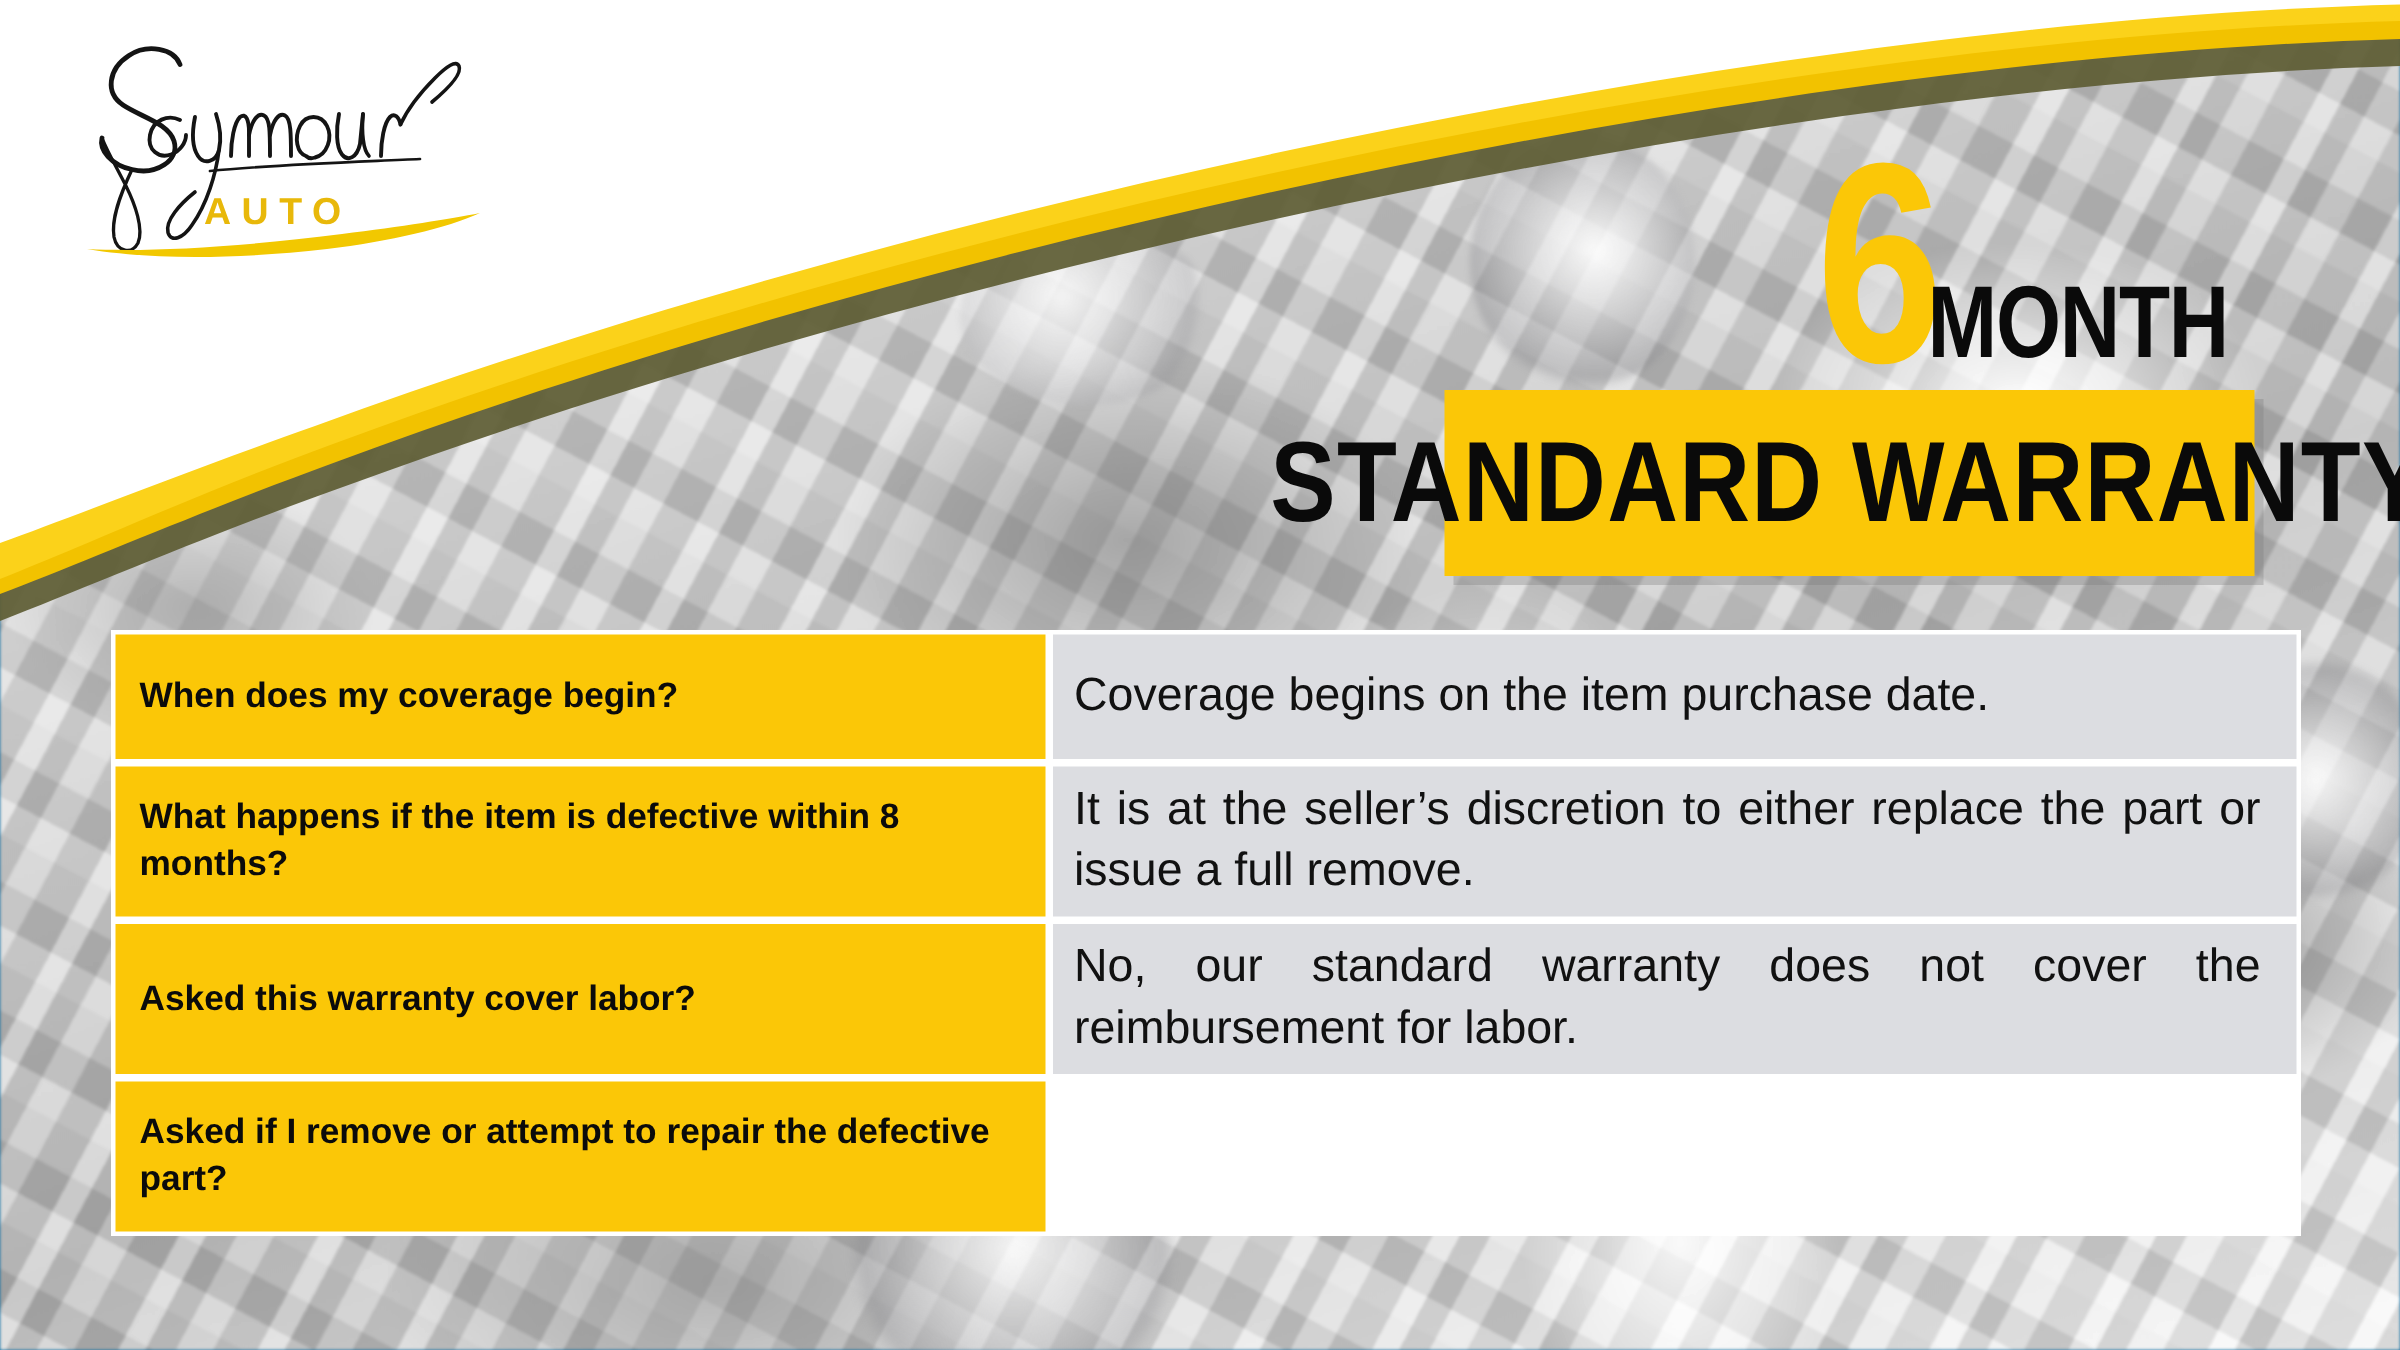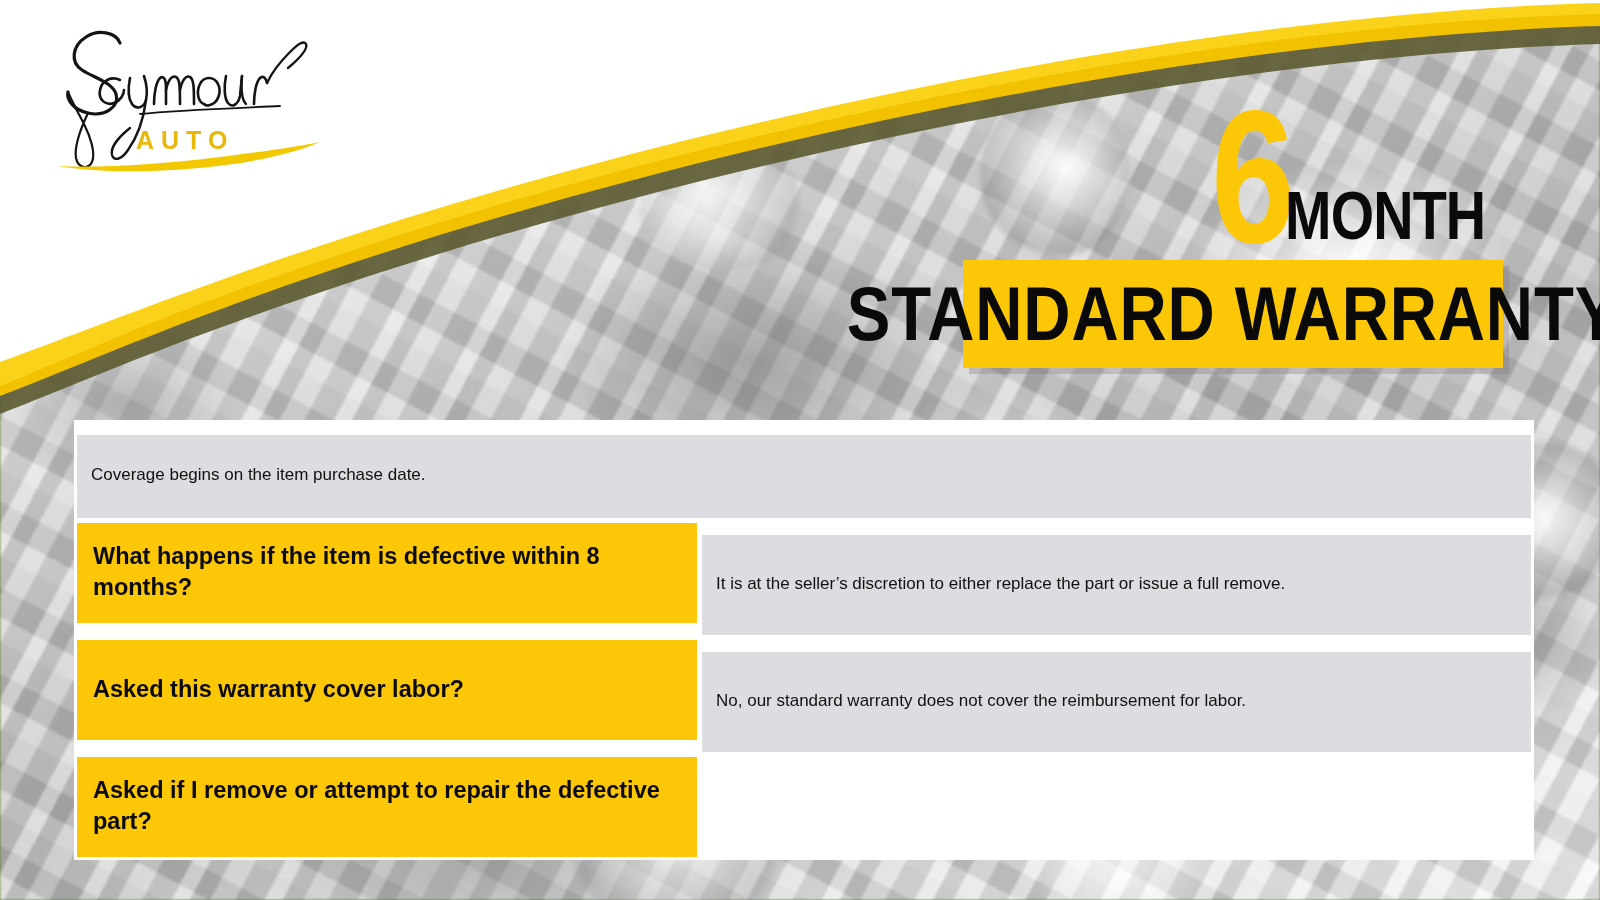--- a/index.html
+++ b/index.html
@@ -5,21 +5,21 @@
   html, body {
     margin: 0;
     padding: 0;
     background: #ffffff;
   }
   #slide {
     position: relative;
     width: 1600px;
     height: 900px;
     overflow: hidden;
-    background: #4d7c0f;
+    background: #0369a1;
     font-family: "Liberation Sans", sans-serif;
   }
 
   
   #photo-layer {
     position: absolute;
     left: 0; top: 0;
     width: 1600px; height: 900px;
     overflow: hidden;
   }
@@ -90,21 +90,21 @@
     margin-left: -28px;
     margin-bottom: 8px;
   }
 
   
   #warranty-banner {
     position: absolute;
     left: 963px;
     top: 260px;
     width: 540px;
-    height: 108px;
+    height: 124px;
     background: #FBC707;
     box-shadow: 6px 6px 0 rgba(120,120,120,.32);
     display: flex;
     align-items: center;
     justify-content: center;
   }
   #warranty-text {
     font-family: "Liberation Sans Narrow", "Liberation Sans", sans-serif;
     font-weight: bold;
     font-size: 76px;
@@ -166,29 +166,28 @@
     line-height: 1.30;
     padding: 14px 16px 16px 16px;
     box-sizing: border-box;
     display: flex;
     align-items: center;
   }
   .a-cell {
     flex: 1 1 auto;
     background: #DCDDE1;
     color: #111111;
-    font-size: 17px;
+    font-size: 31px;
     line-height: 1.32;
     padding: 14px 24px 16px 14px;
     box-sizing: border-box;
     display: flex;
     align-items: center;
     text-align: justify;
     text-justify: inter-word;
-    margin-top: 12px;
   }
   .q-cell span, .a-cell span { display: block; width: 100%; }
 
   .row-h1 .q-cell, .row-h1 .a-cell { height: 83px; }
   .row-h2 .q-cell, .row-h2 .a-cell { height: 100px; }
 </style>
 </head>
 <body>
 
 <div id="slide">
@@ -251,20 +250,23 @@
   </div>
 
   <div id="warranty-banner">
     <div id="warranty-text">STANDARD WARRANTY</div>
   </div>
 
 
   <div id="faq-table">
 
     <div class="faq-row row-h1">
+      <div class="q-cell">
+        <span>When does my coverage begin?</span>
+      </div>
       <div class="a-cell">
         <span>Coverage begins on the item purchase date.</span>
       </div>
     </div>
 
     <div class="faq-row row-h2">
       <div class="q-cell">
         <span>What happens if the item is defective within 8 months?</span>
       </div>
       <div class="a-cell">

